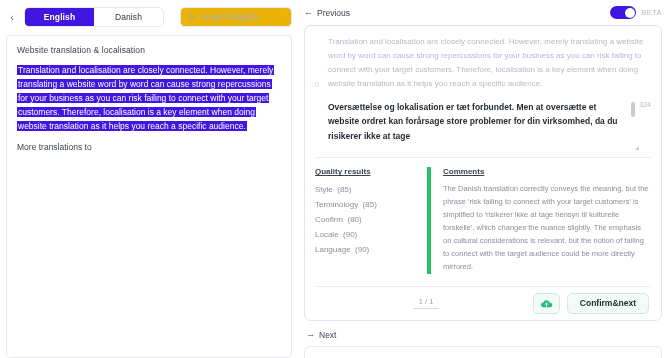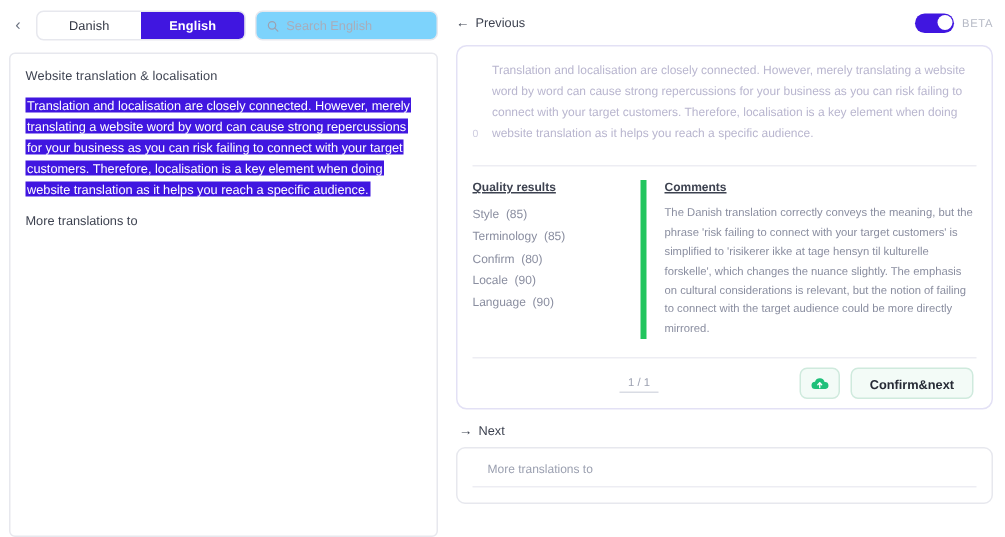--- a/index.html
+++ b/index.html
@@ -26,22 +26,22 @@
     display: flex; background: #ffffff; border: 1px solid #e7e8ee;
     border-radius: 5px; overflow: hidden; height: 20px; width: 140px;
     flex: 0 0 auto;
   }
   .tab {
     flex: 1; display: flex; align-items: center; justify-content: center;
     font-size: 8.5px; color: #2f3441; cursor: pointer; letter-spacing: .1px;
   }
   .tab.active { background: #4016e0; color: #ffffff; font-weight: 600; }
   .search-box {
-    flex: 1; height: 20px; 
-    border: 1px solid #e7e8ee; border-radius: 5px; background: #7dd3fc;
+    flex: 1; height: 20px; margin-left: 10px;
+    border: 1px solid #e7e8ee; border-radius: 5px; background: #eab308;
     display: flex; align-items: center; gap: 5px; padding: 0 7px;
   }
   .search-input {
     border: none; outline: none; background: transparent;
     font-family: "Liberation Sans", sans-serif;
     font-size: 8.5px; color: #5a6072; width: 100%;
   }
   .search-input::placeholder { color: #a8adbb; }
 
   .left-card {
@@ -166,25 +166,25 @@
 <body>
 
 <div class="app">
 
   <div class="left-panel">
 
     <div class="left-topbar">
       <div class="back-chevron">‹</div>
 
       <div class="tabs">
+        <div class="tab active">
+          <span>English</span>
+        </div>
         <div class="tab">
           <span>Danish</span>
-        </div>
-        <div class="tab active">
-          <span>English</span>
         </div>
       </div>
 
       <div class="search-box">
         <svg width="9" height="9" viewBox="0 0 16 16">
           <circle cx="6.8" cy="6.8" r="5" fill="none" stroke="#9ca1b1" stroke-width="1.6"></circle>
           <line x1="10.6" y1="10.6" x2="14.6" y2="14.6" stroke="#9ca1b1" stroke-width="1.6" stroke-linecap="round"></line>
         </svg>
         <input class="search-input" type="text" placeholder="Search English" style="">
       </div>
@@ -212,20 +212,26 @@
       </div>
     </div>
 
     <div class="main-card">
 
       <div class="source-text">
         <span class="gutter-mark">0</span>
         <span>Translation and localisation are closely connected. However, merely translating a website word by word can cause strong repercussions for your business as you can risk failing to connect with your target customers. Therefore, localisation is a key element when doing website translation as it helps you reach a specific audience.</span>
       </div>
 
+      <div class="target-row">
+        <div class="target-text">Oversættelse og lokalisation er tæt forbundet. Men at oversætte et website ordret kan forårsage store problemer for din virksomhed, da du risikerer ikke at tage</div>
+        <div class="mini-scroll"></div>
+        <div class="char-count">324</div>
+        <div class="resize-grip"></div>
+      </div>
 
       <div class="divider"></div>
 
       <div class="results-row">
         <div class="results-col-left">
           <div class="section-head">Quality results</div>
           <div class="score-line">
             <span>Style</span>
             &nbsp;<span>(85)</span>
           </div>

